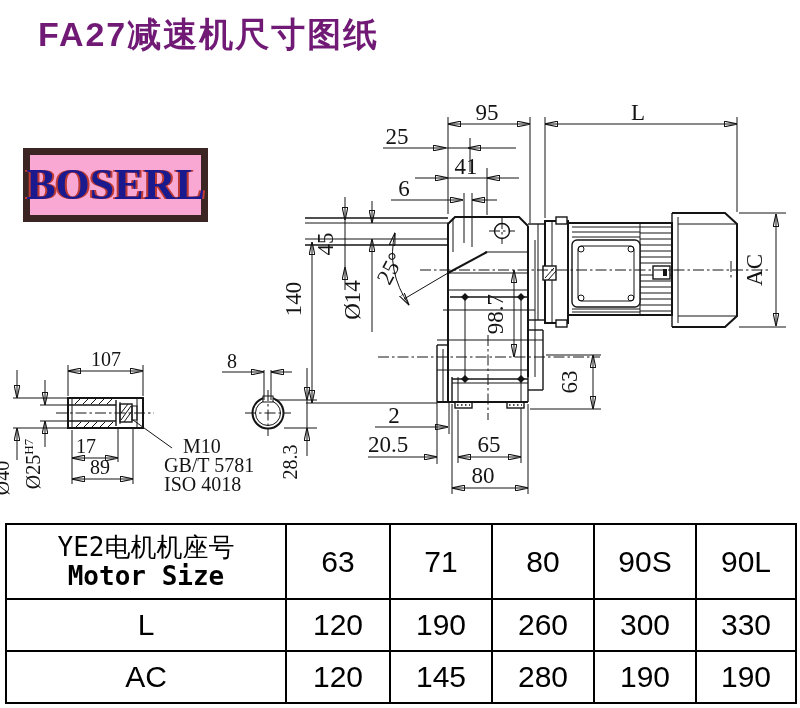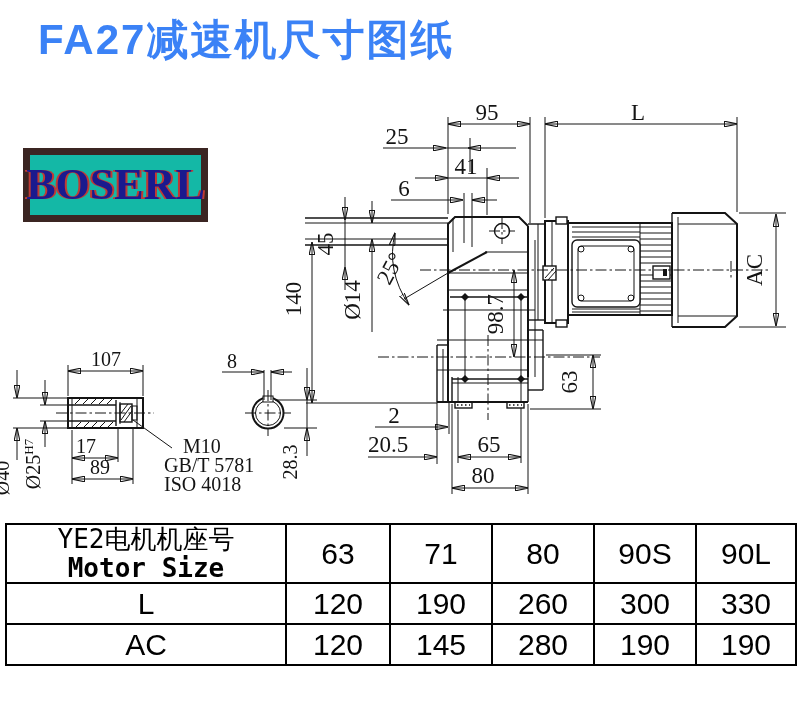--- a/index.html
+++ b/index.html
@@ -1,34 +1,34 @@
 <!DOCTYPE html>
 <html><head>
 <meta charset="utf-8">
 <style>
   html,body{margin:0;padding:0;background:#fff;}
   #page{position:relative;width:800px;height:708px;background:#fff;overflow:hidden;
         font-family:"Liberation Sans",sans-serif;}
-  #title{position:absolute;left:38px;top:12px;font-size:42px;font-weight:bold;color:#3b82f6;
+  #title{position:absolute;left:38px;top:12px;font-size:34px;font-weight:bold;color:#701a75;
          letter-spacing:2px;font-family:"Liberation Sans",sans-serif;}
   #logo{position:absolute;left:23px;top:148px;width:171px;height:60px;border:7px solid #3b2522;
-        background:#14b8a6;display:flex;align-items:center;justify-content:center;}
+        background:#f9a8d4;display:flex;align-items:center;justify-content:center;}
   #logo span{font-family:"Liberation Serif",serif;font-weight:bold;font-size:44px;color:#1a1a8e;
         line-height:1;text-shadow:2px 0 0 #c03a34,-2px 0 0 #c03a34;}
   svg{position:absolute;left:0;top:0;}
   svg line,svg path,svg rect,svg circle{stroke:#141414;fill:none;}
   .w2{stroke-width:2px;} .w14{stroke-width:1.4px;} .w1{stroke-width:1px;}
   .dd{stroke-width:1px;stroke-dasharray:11 3 2.5 3;}
   .dot{stroke-width:1.5px;stroke-dasharray:1.5 2.5;}
   .wh{fill:#fff;}
   .dia{fill:#141414;stroke:none;}
   svg text{fill:#141414;stroke:none;font-family:"Liberation Serif",serif;}
   .t24{font-size:23px;} .t21{font-size:20px;}
   table{position:absolute;left:5px;top:523px;width:790px;border-collapse:collapse;table-layout:fixed;}
-  td{border:2px solid #000;text-align:center;vertical-align:middle;padding:0;color:#000;}
+  td{border:2px solid #000;text-align:center;vertical-align:middle;padding:8px;color:#000;}
   .hcn{font-family:"DejaVu Sans Mono","Liberation Mono",monospace;font-size:26px;line-height:1.1;}
   .hen{font-family:"DejaVu Sans Mono","Liberation Mono",monospace;font-size:26px;line-height:1.1;font-weight:bold;}
   .num{font-family:"Liberation Sans",sans-serif;font-size:30px;}
   .lab{font-family:"Liberation Sans",sans-serif;font-size:30px;}
 </style>
 </head>
 <body>
 
 <div id="page">
 

